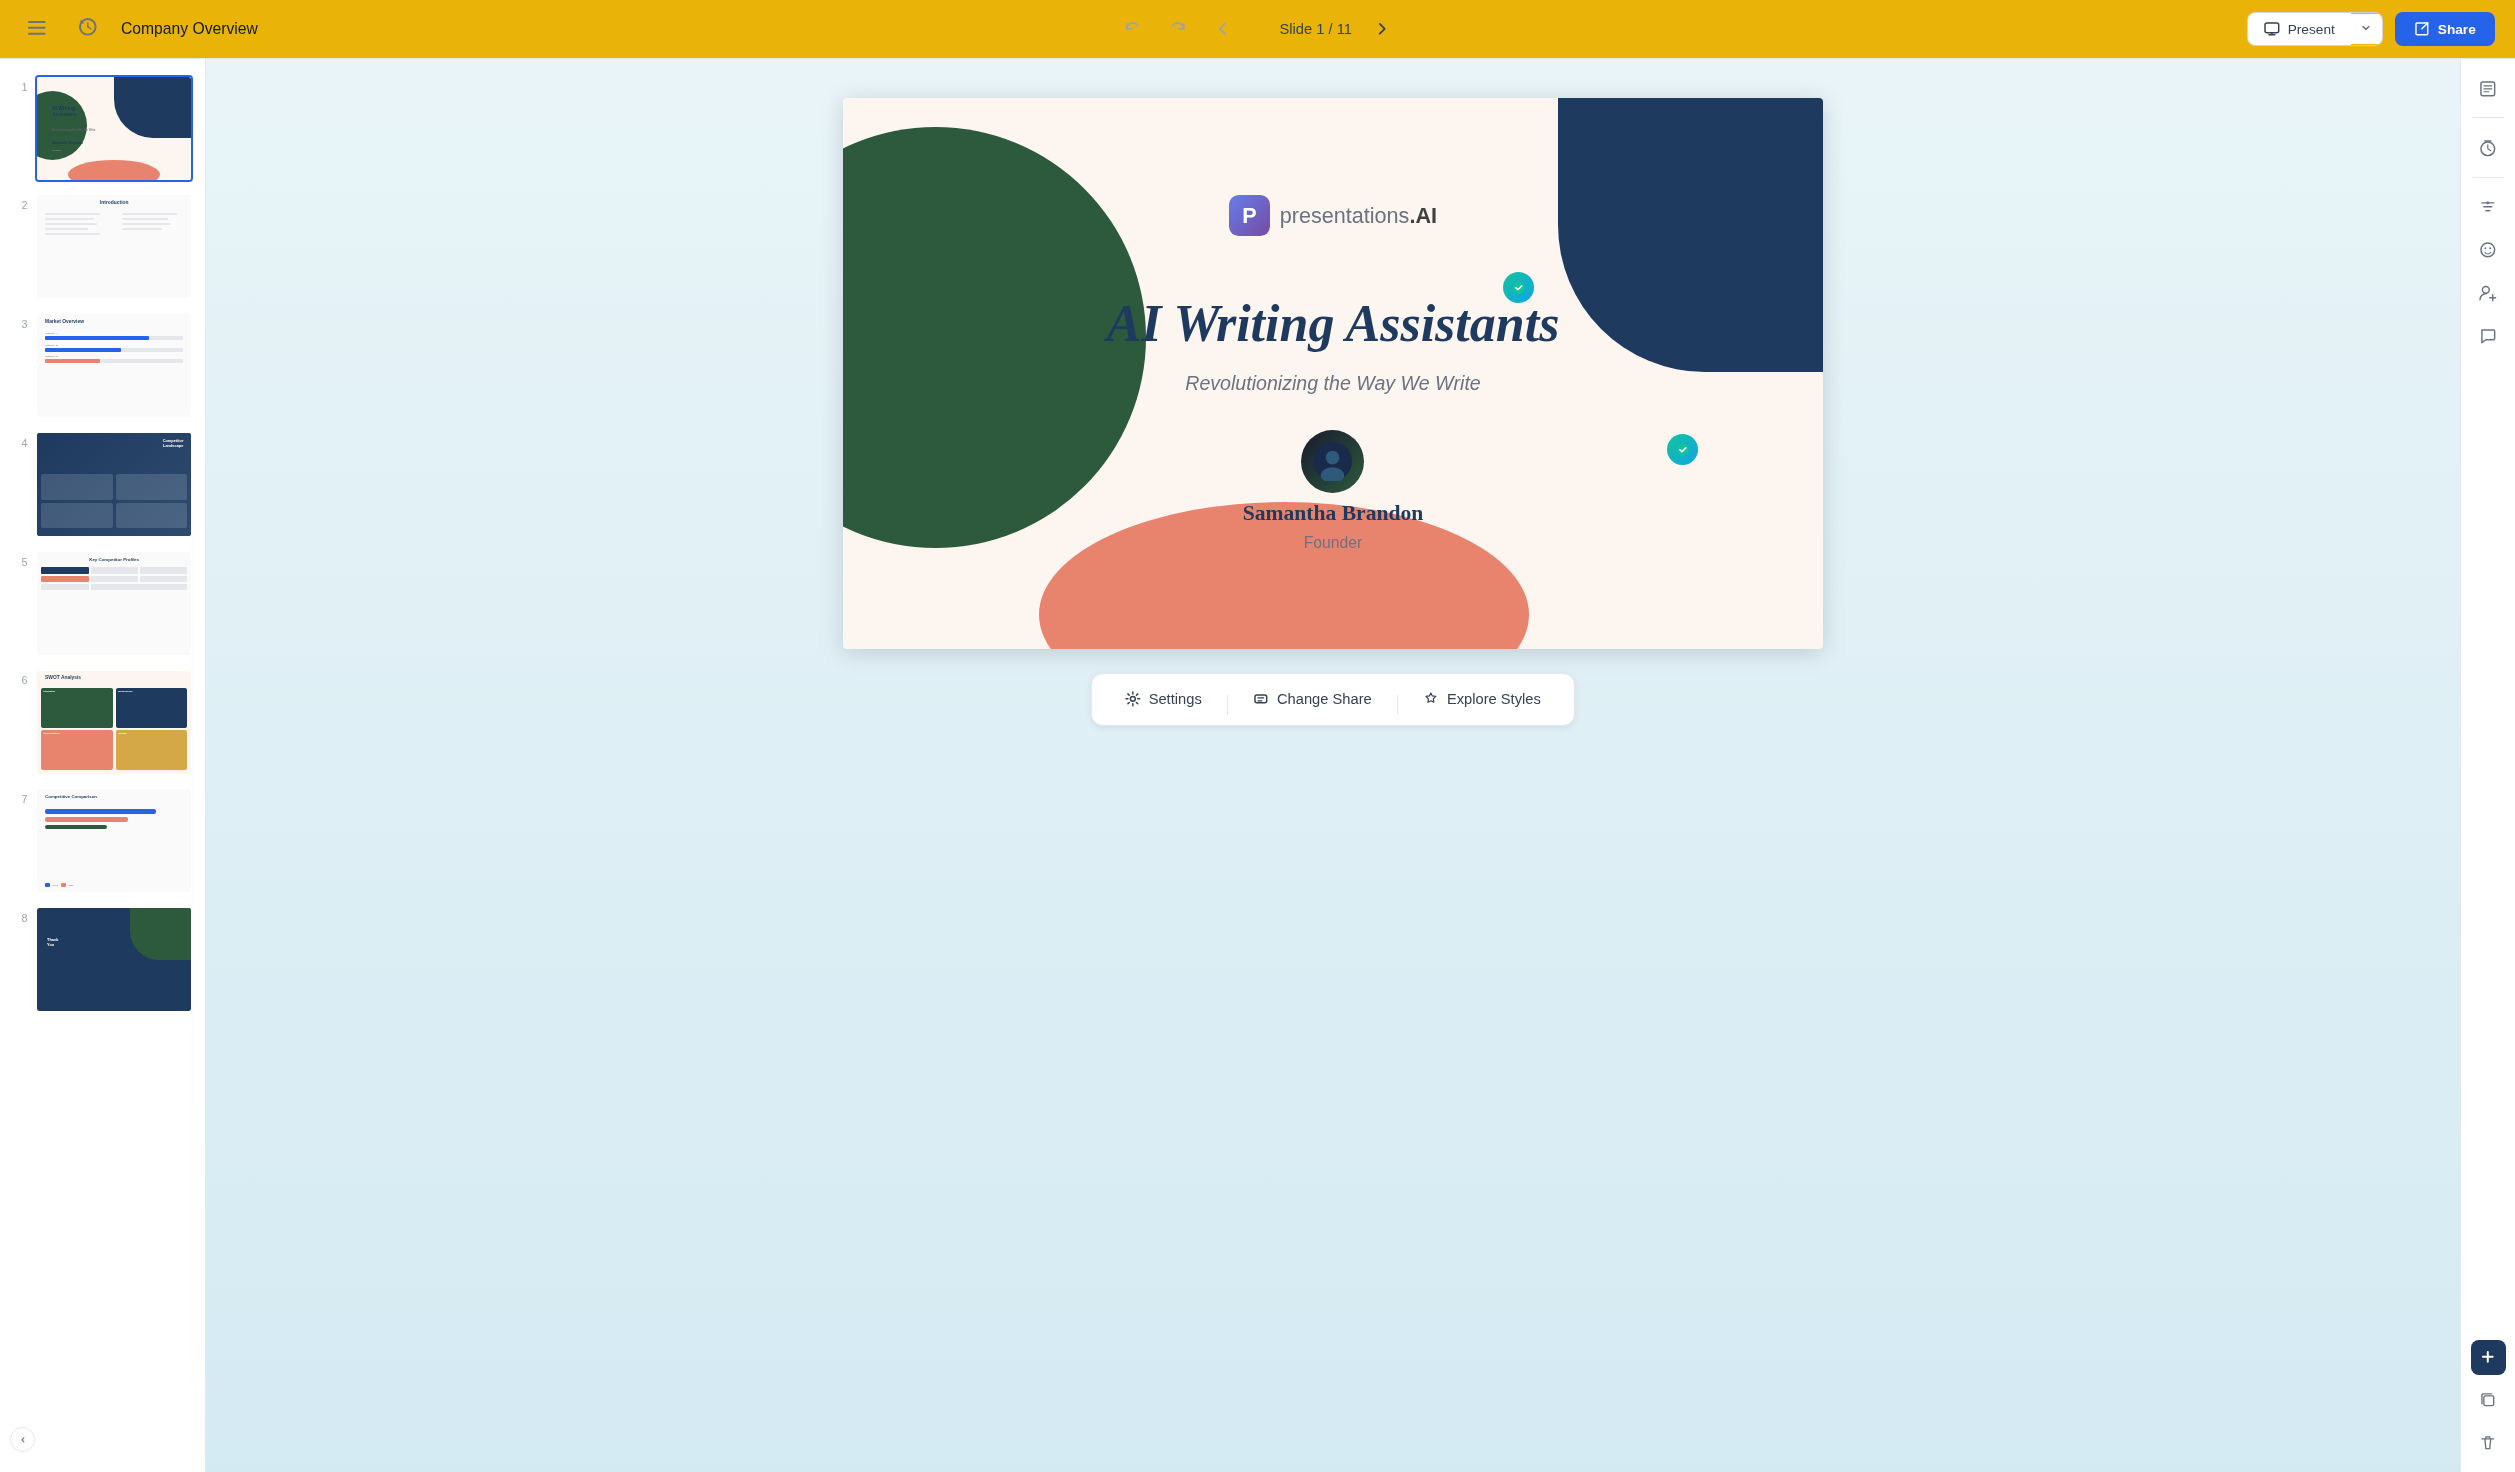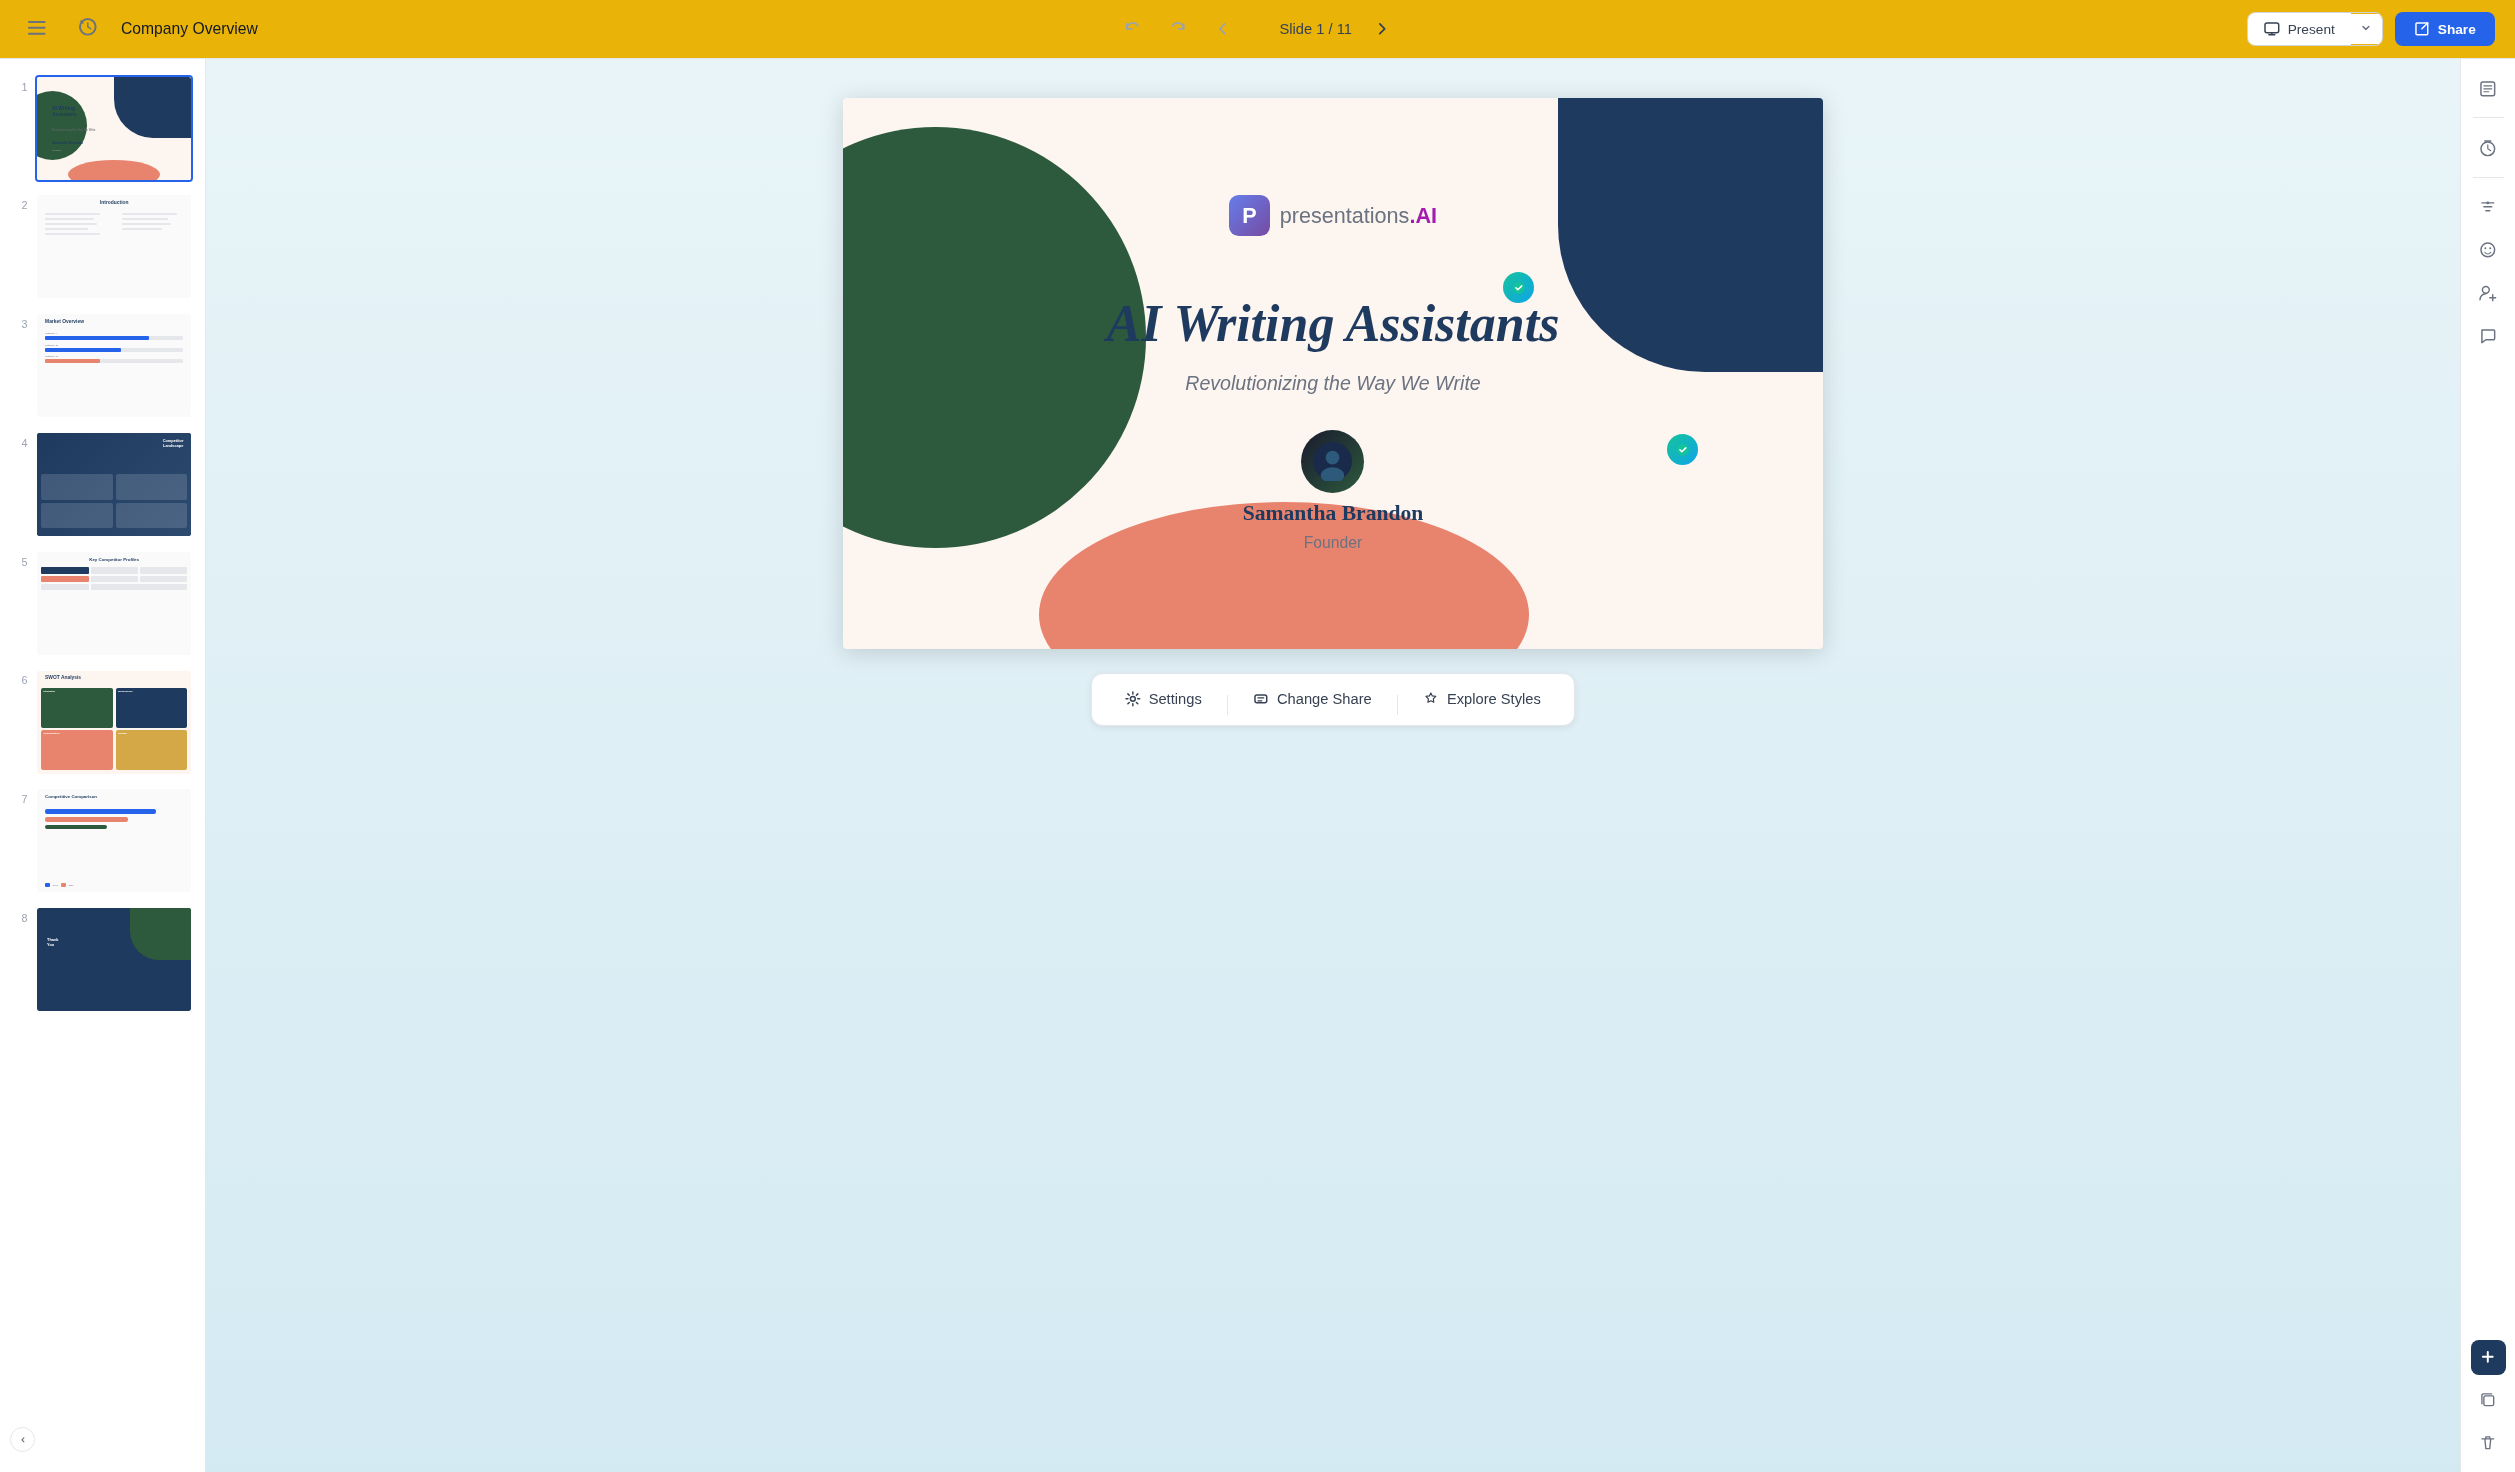--- a/index.html
+++ b/index.html
@@ -710,21 +710,21 @@
         </svg>
       </div>
 
       <div class="slide-content">
 
         <div class="slide-logo">
           <div class="logo-icon">
             <span>P</span>
           </div>
           <span class="logo-text">
-            <span>presentations</span><span style="color:#a21caf;font-weight:600;">.AI</span>
+            <span>presentations</span><span style="color:#404040;font-weight:600;">.AI</span>
           </span>
         </div>
 
         <h1 class="slide-main-title">AI Writing Assistants</h1>
 
         <p class="slide-subtitle">Revolutionizing the Way We Write</p>
 
         <div class="slide-author-section">
           <div class="slide-avatar">
             <svg width="39" height="39" viewBox="0 0 40 40" fill="none">

